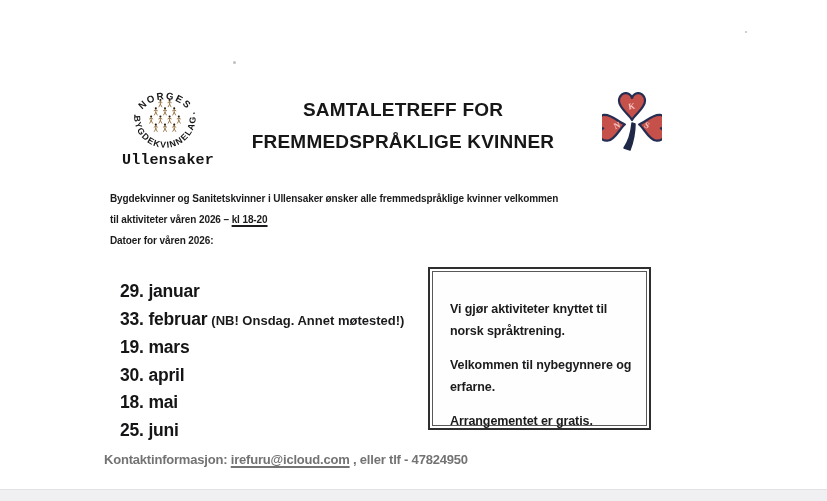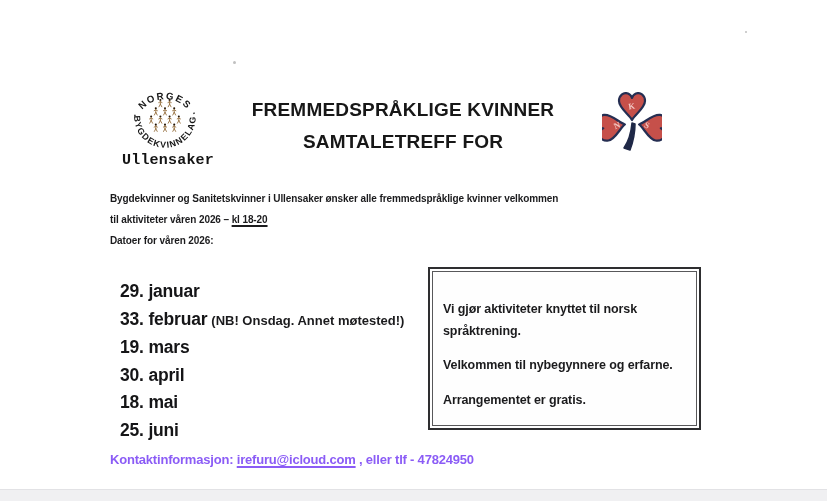--- a/index.html
+++ b/index.html
@@ -87,45 +87,45 @@
     font-weight: 700;
     margin-left: 4px;
     color: #1b1b1d;
   }
 
   
   .info-box {
     position: absolute;
     left: 428px;
     top: 267px;
-    width: 273px;
+    width: 223px;
     height: 163px;
     border: 2px solid #2e2e30;
     box-shadow: inset 0 0 0 2px #ffffff, inset 0 0 0 3px #58585a;
-    padding: 30px 12px 0 13px;
+    padding: 30px 12px 0 20px;
     background: #fefefe;
   }
   .info-box p {
     font-size: 12.5px;
     font-weight: 700;
     line-height: 21.5px;
     letter-spacing: -0.1px;
     margin: 0 0 13px 0;
     color: #1b1b1d;
   }
 
   
   .contact {
     position: absolute;
-    left: 110px;
+    left: 104px;
     top: 452px;
     font-size: 13px;
     font-weight: 700;
     letter-spacing: -0.2px;
-    color: #8b5cf6;
+    color: #737373;
     white-space: nowrap;
   }
   .contact .email {
     text-decoration: underline;
     text-decoration-thickness: 1.5px;
     text-underline-offset: 2px;
   }
 
   
   .scan-edge {
@@ -179,22 +179,22 @@
           <use href="#emb-fig" x="55.5" y="42"></use>
         <use href="#emb-fig" x="33" y="50"></use>
           <use href="#emb-fig" x="42" y="50"></use>
           <use href="#emb-fig" x="51" y="50"></use>
       </g>
     </svg>
     <div class="emblem-subtitle">Ullensaker</div>
   </div>
 
   <div class="title">
+    <div>SAMTALETREFF FOR</div>
     <div>FREMMEDSPRÅKLIGE KVINNER</div>
-    <div>SAMTALETREFF FOR</div>
   </div>
 
   <div class="clover">
     <svg width="60" height="66" viewBox="0 0 60 66">
       <defs>
         <path id="heart" d="M0,9 C-2.5,4 -13,-3 -13,-10 C-13,-16 -8,-19 -4,-17.5 C-2,-16.6 -0.5,-15 0,-13 C0.5,-15 2,-16.6 4,-17.5 C8,-19 13,-16 13,-10 C13,-3 2.5,4 0,9 Z"></path>
       </defs>
       <path d="M30,31 C29,42 26,50 22,56 L28,58 C31,50 33,40 33,32 Z" fill="#1f2847" stroke="#1f2847" stroke-width="1.5" stroke-linejoin="round"></path>
       <g fill="#c6504a" stroke="#252e52" stroke-width="2.2" stroke-linejoin="round">
         <use href="#heart" transform="translate(30,19)"></use>

